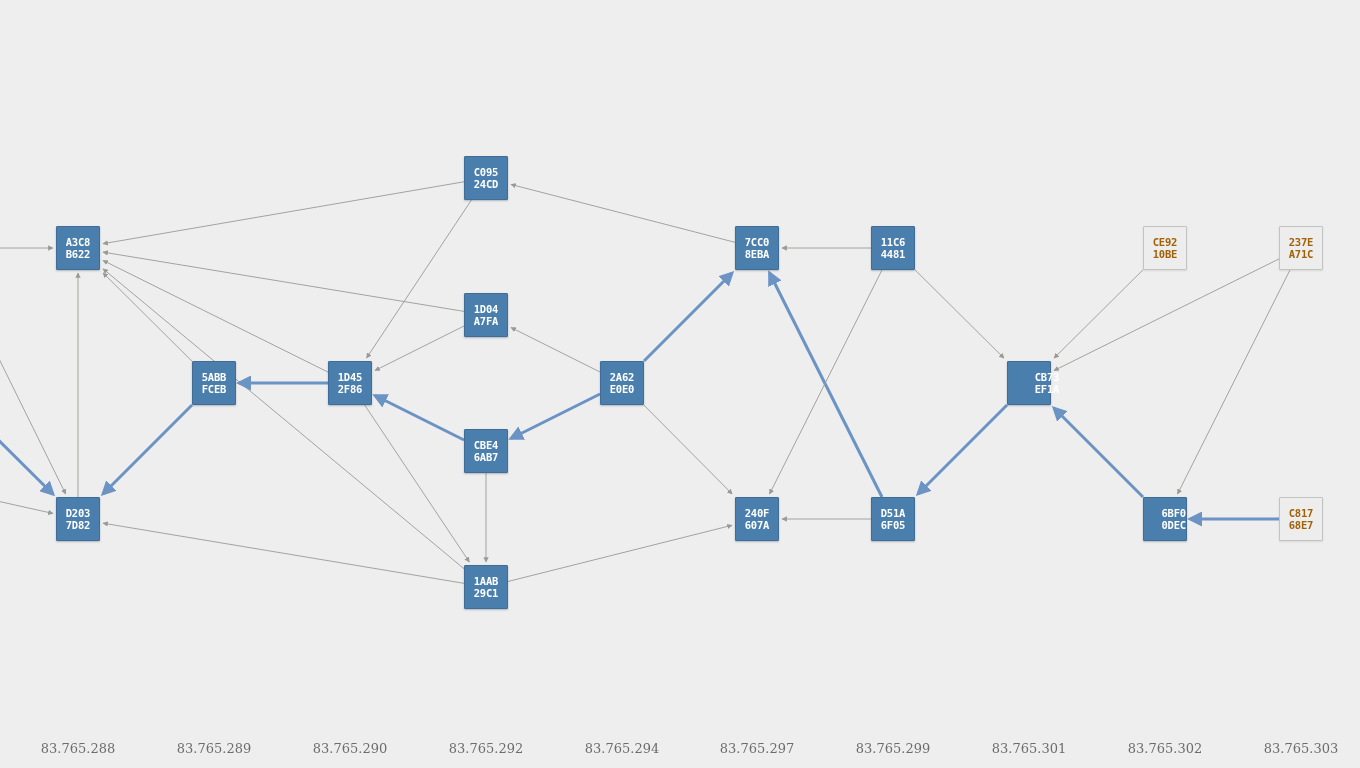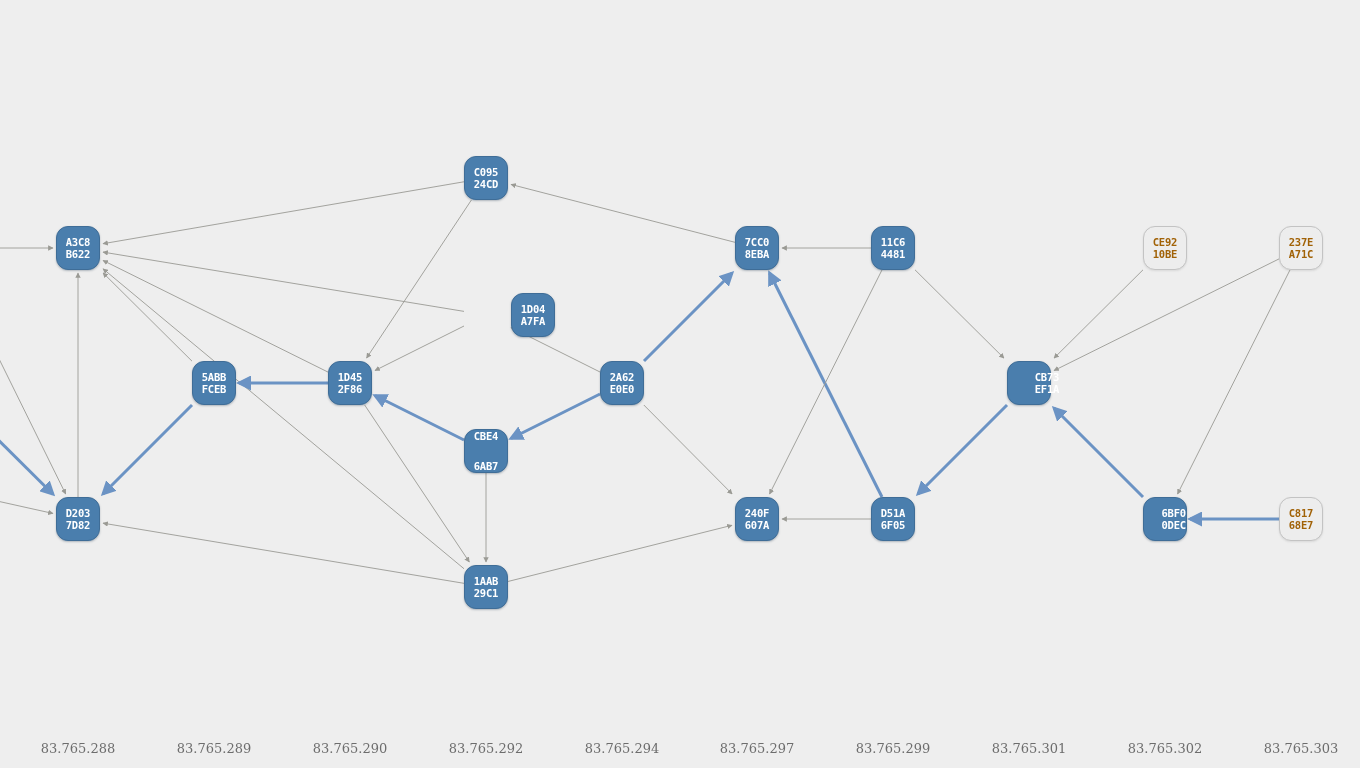--- a/index.html
+++ b/index.html
@@ -18,21 +18,21 @@
   #graph-canvas {
     position: absolute;
     left: 0; top: 0;
     width: 1360px;
     height: 768px;
   }
   .node {
     position: absolute;
     width: 44px;
     height: 44px;
-    border-radius: 12px;
+    border-radius: 1px;
     display: flex;
     flex-direction: column;
     align-items: center;
     justify-content: center;
     box-sizing: border-box;
     line-height: 1.16;
     letter-spacing: -0.2px;
   }
   .node.active {
     background: #4a7ead;
@@ -133,41 +133,41 @@
         <span class="ln">4481</span>
       </div>
       <div class="node inactive" style="left: 1143px; top: 226px;">
         <span class="ln">CE92</span>
         <span class="ln">10BE</span>
       </div>
       <div class="node inactive" style="left: 1279px; top: 226px;">
         <span class="ln">237E</span>
         <span class="ln">A71C</span>
       </div>
-      <div class="node active" style="left: 464px; top: 293px; margin-left: 47px;">
+      <div class="node active" style="left: 464px; top: 293px;">
         <span class="ln">1D04</span>
         <span class="ln">A7FA</span>
       </div>
       <div class="node active" style="left: 192px; top: 361px;">
         <span class="ln">5ABB</span>
         <span class="ln">FCEB</span>
       </div>
       <div class="node active" style="left: 328px; top: 361px;">
         <span class="ln">1D45</span>
         <span class="ln">2F86</span>
       </div>
       <div class="node active" style="left: 600px; top: 361px;">
         <span class="ln">2A62</span>
         <span class="ln">E0E0</span>
       </div>
       <div class="node active" style="left: 1007px; top: 361px; padding-left: 36px;">
         <span class="ln">CB73</span>
         <span class="ln">EF1A</span>
       </div>
-      <div class="node active" style="left: 464px; top: 429px; justify-content: space-between;">
+      <div class="node active" style="left: 464px; top: 429px;">
         <span class="ln">CBE4</span>
         <span class="ln">6AB7</span>
       </div>
       <div class="node active" style="left: 56px; top: 497px;">
         <span class="ln">D203</span>
         <span class="ln">7D82</span>
       </div>
       <div class="node active" style="left: 735px; top: 497px;">
         <span class="ln">240F</span>
         <span class="ln">607A</span>

